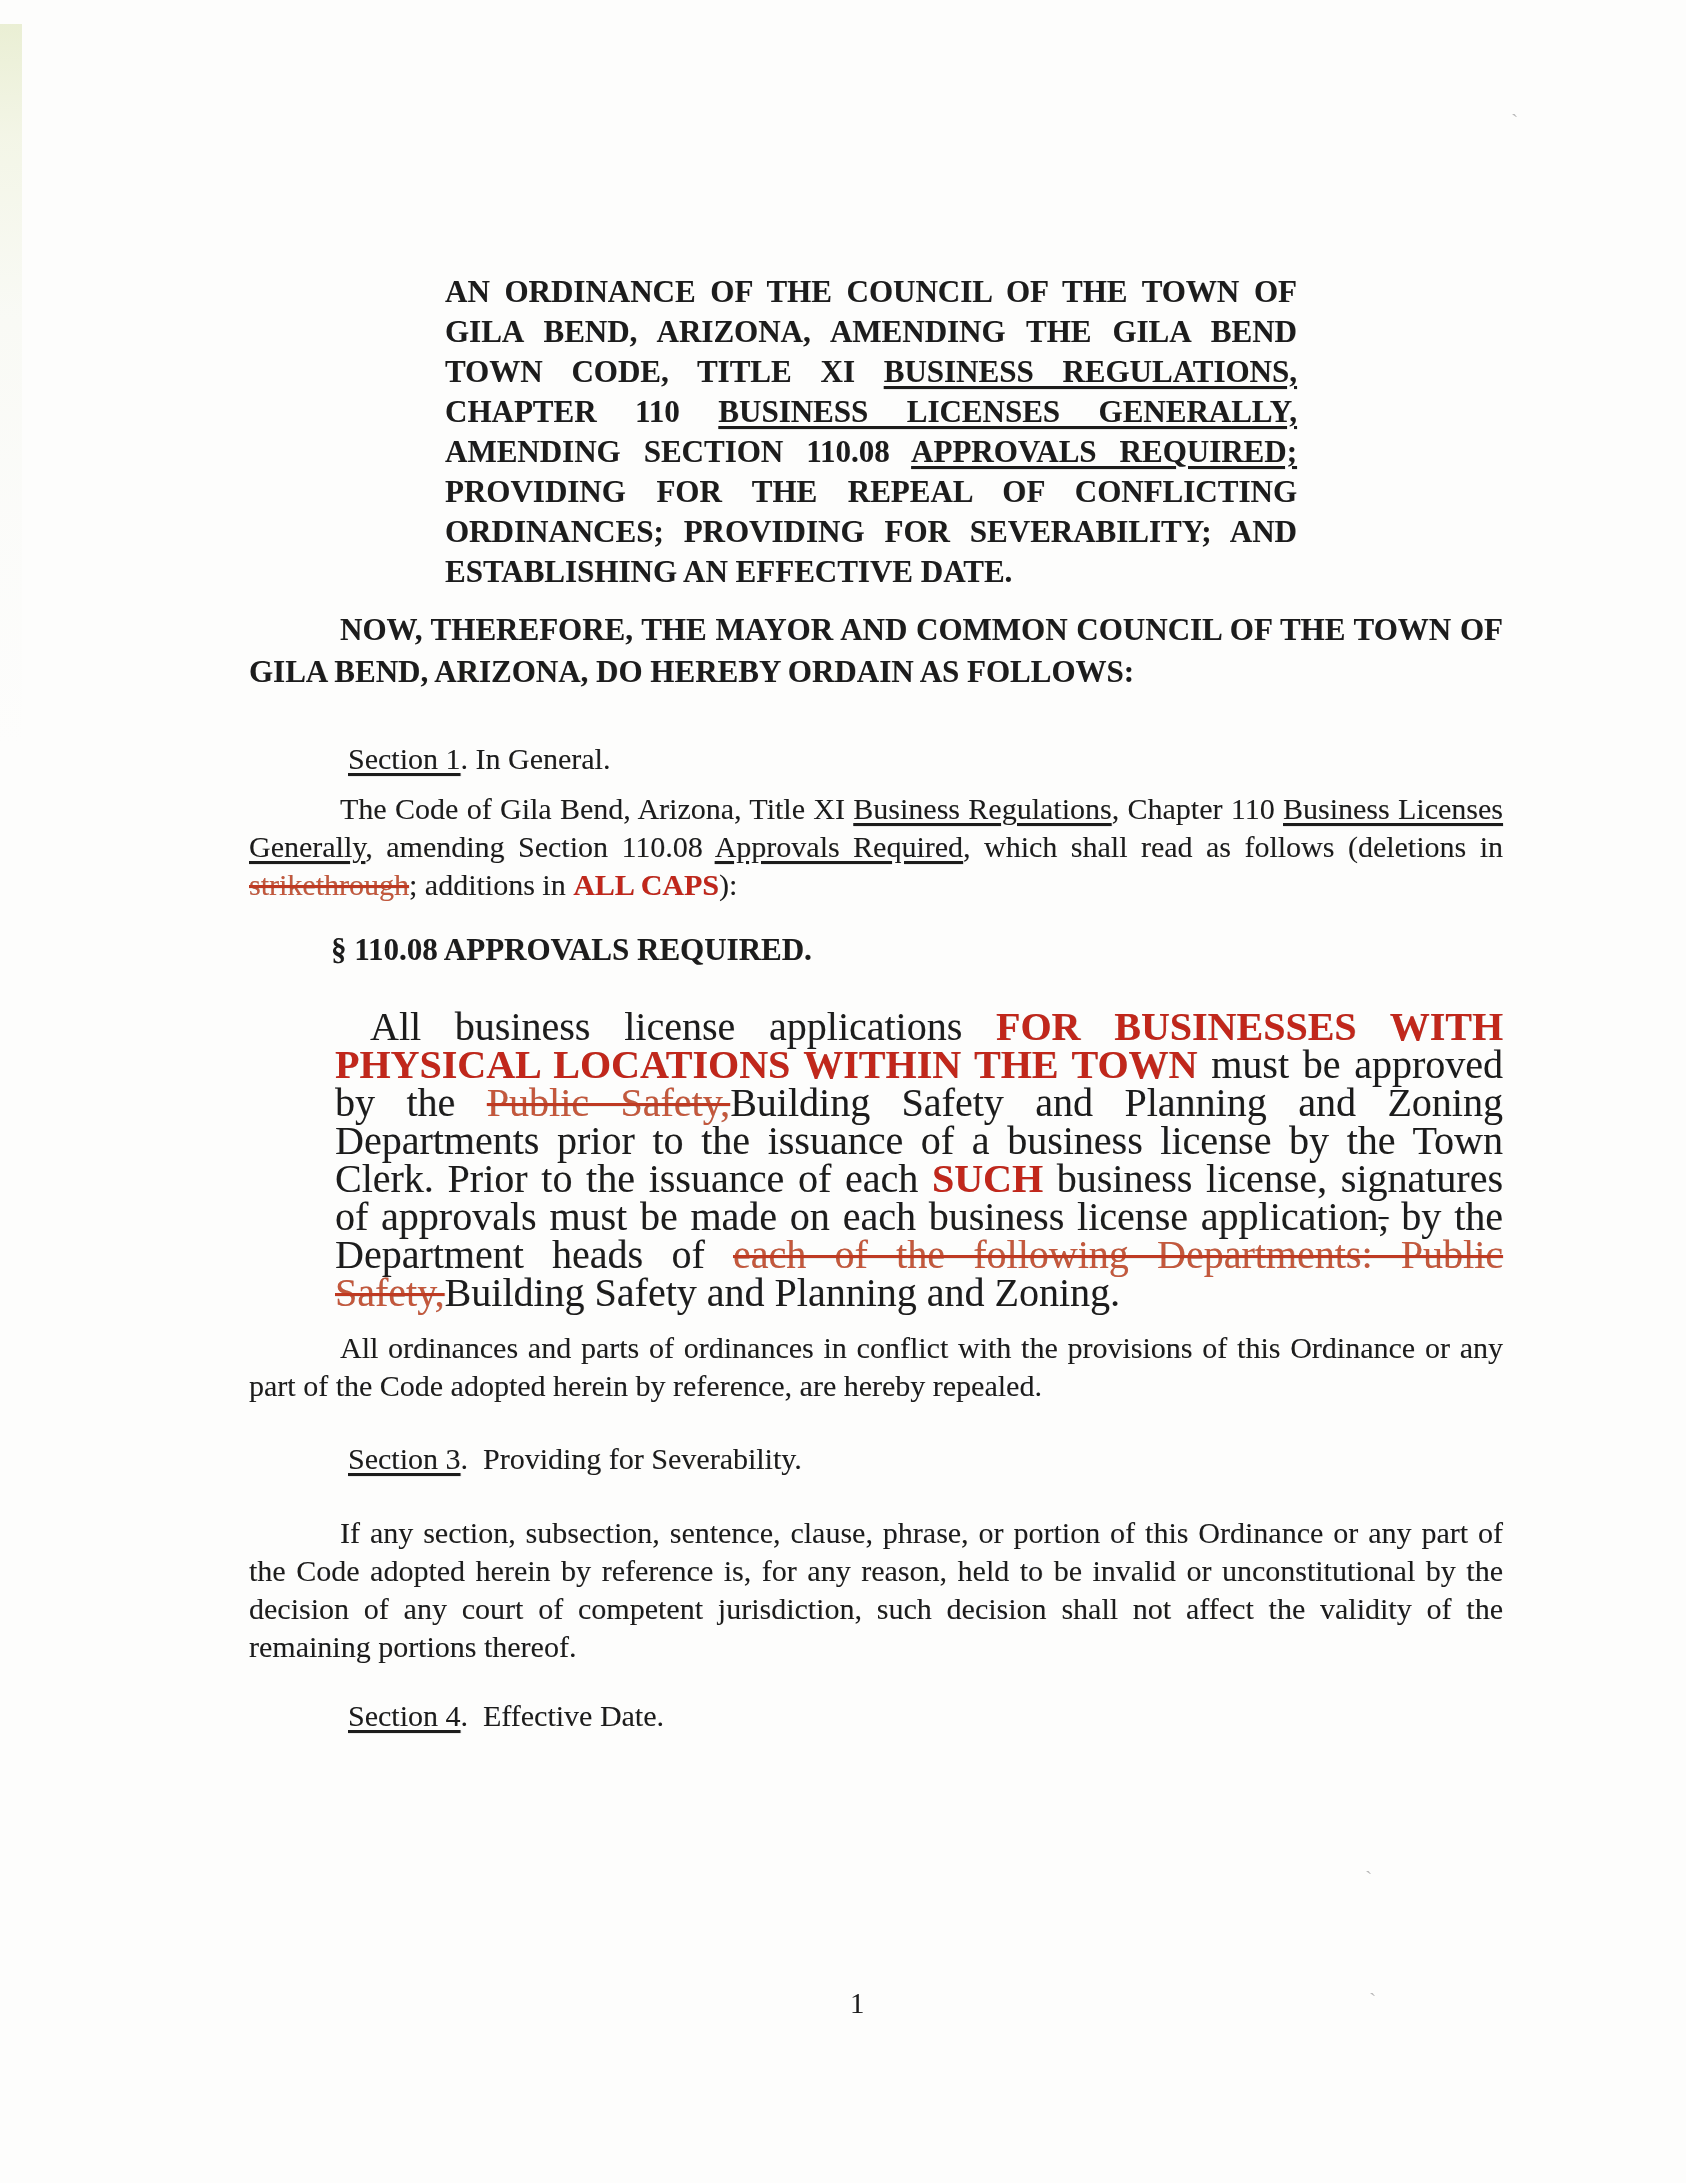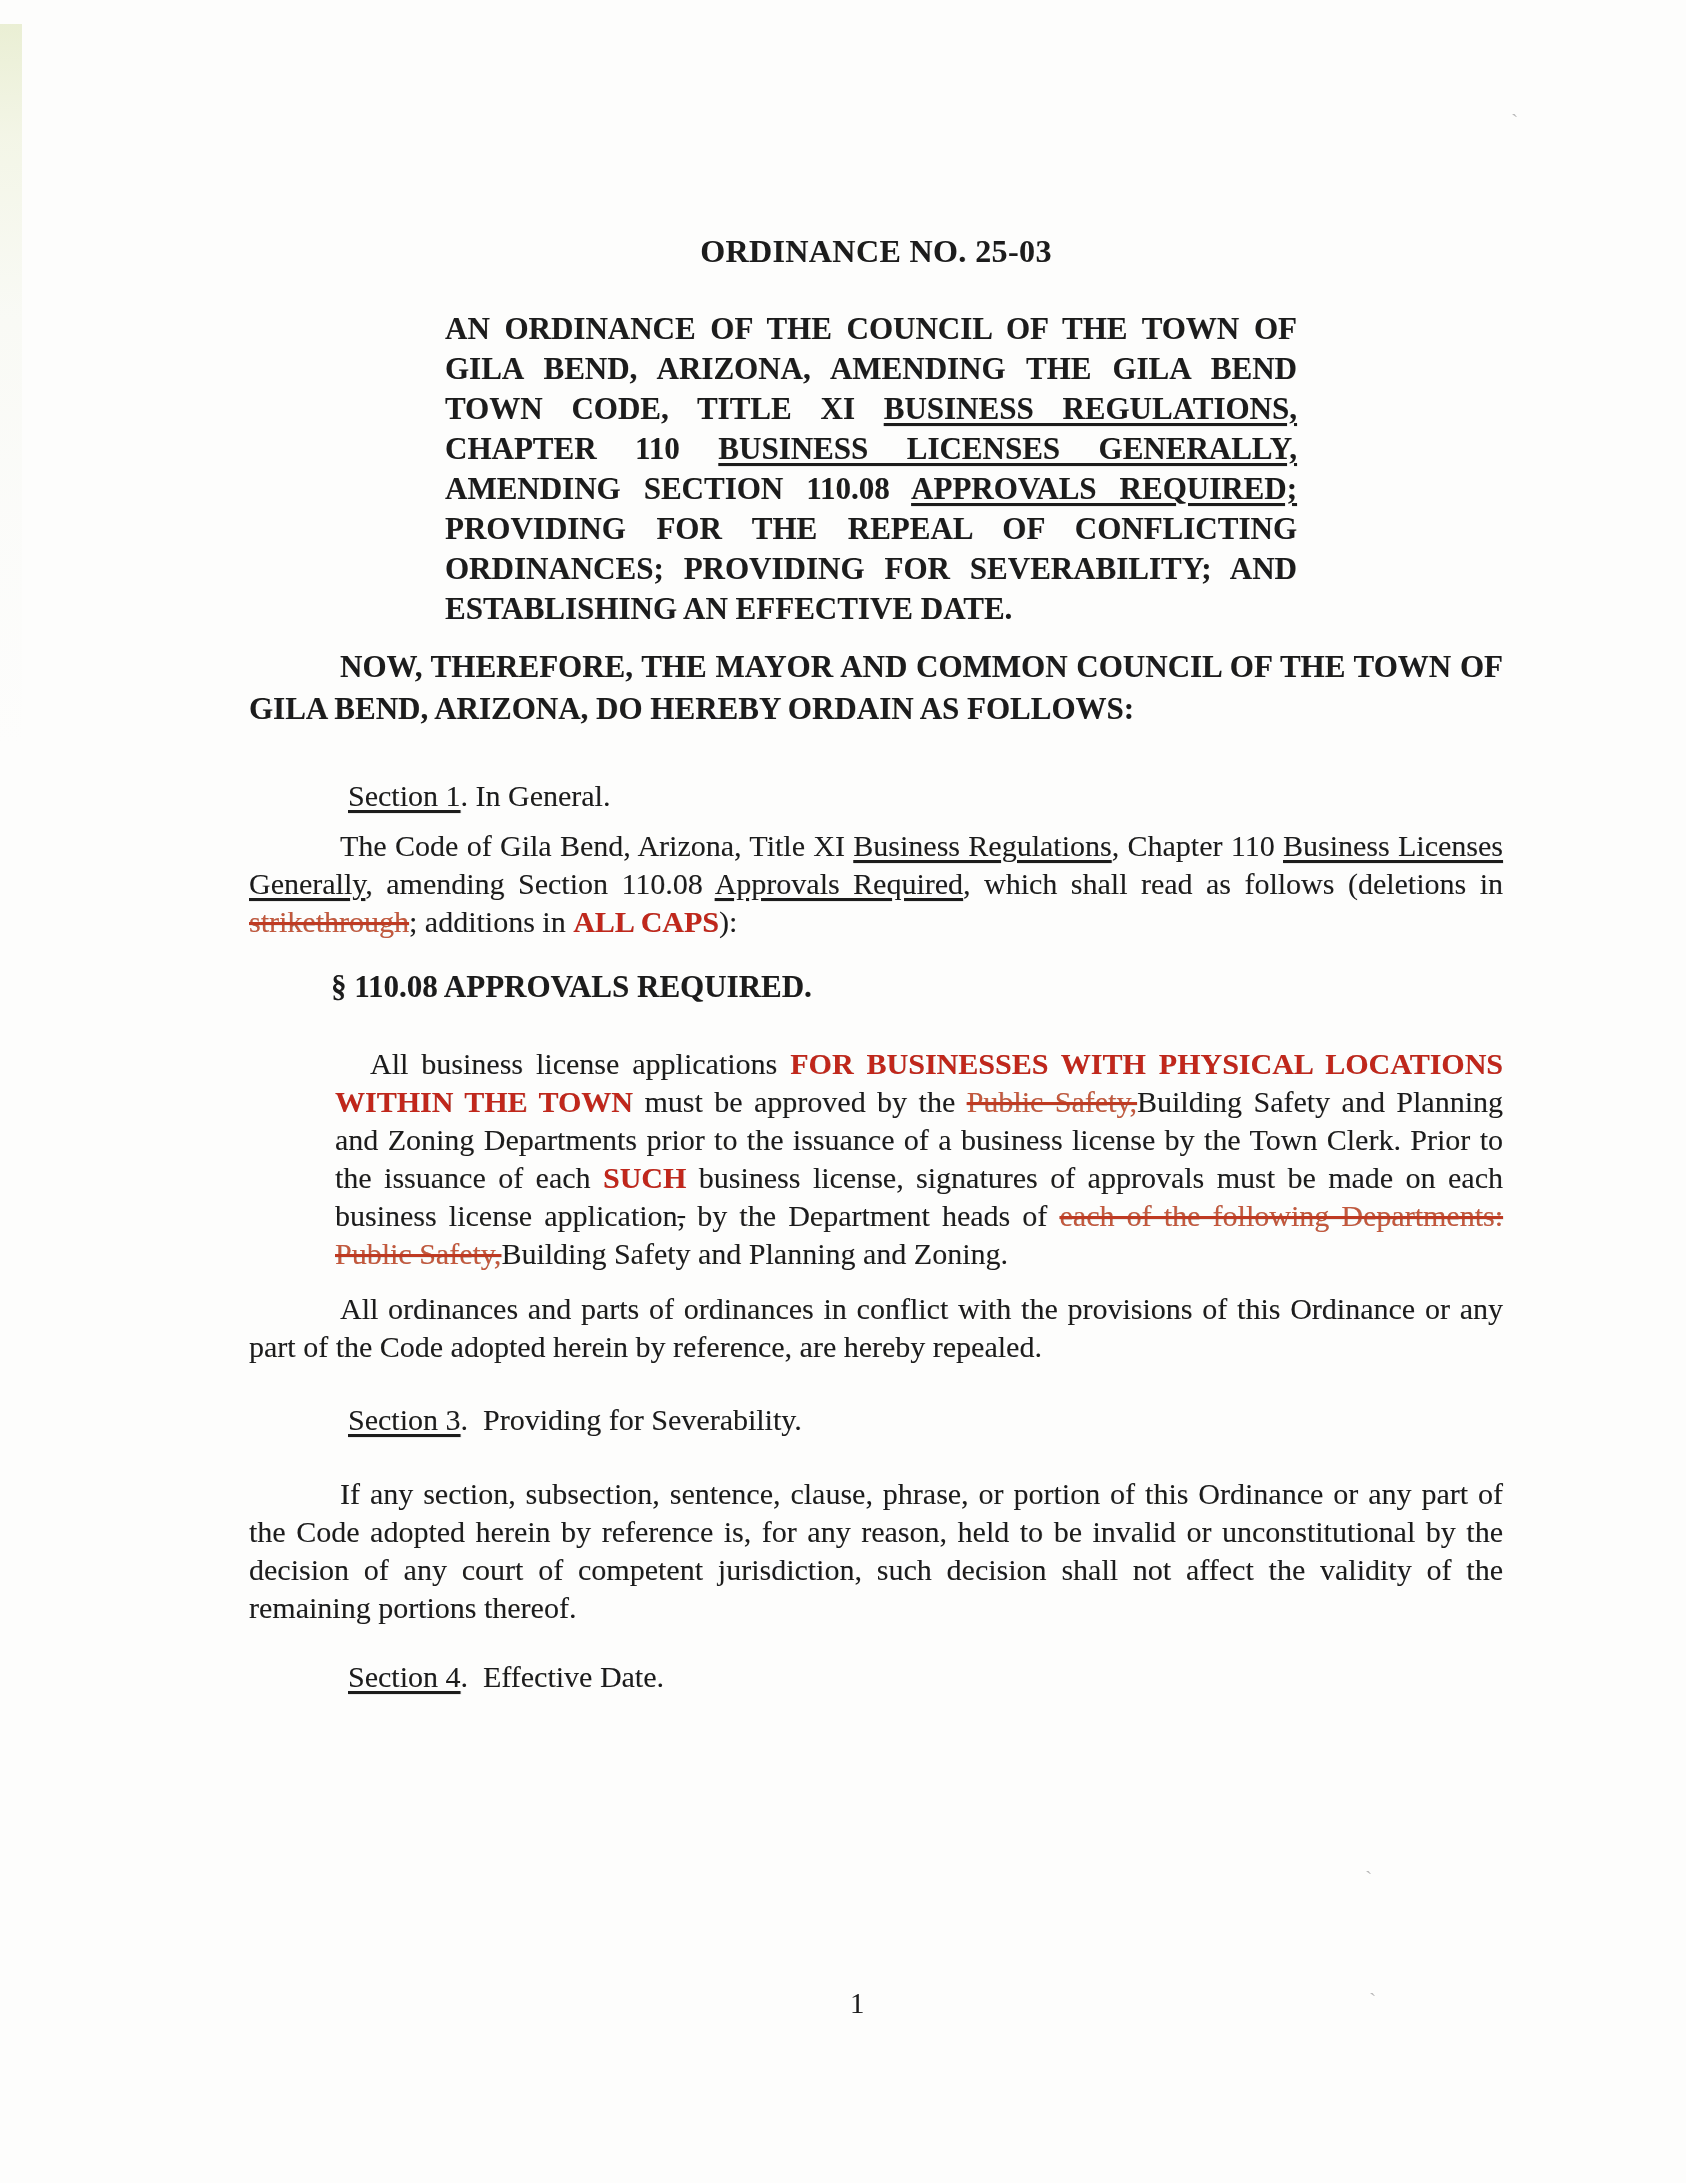--- a/index.html
+++ b/index.html
@@ -80,21 +80,21 @@
   .approvals-heading{
     margin-top:27px;
     margin-left:82px;
     font-weight:bold;
     font-size:31px;
     line-height:37px;
   }
   .approvals-para{
     margin-top:40px;
     margin-left:86px;
-    font-size:30px;
+    font-size:40px;
     line-height:38px;
     text-align:justify;
     text-indent:35px;
   }
   .sec2{margin-top:31px;}
   .sec2-body{margin-top:17px;}
   .sec3{margin-top:35px;}
   .sec3-body{margin-top:37px;}
   .sec4{margin-top:31px;}
   .sec4-body{margin-top:35px;}
@@ -114,21 +114,20 @@
 <body>
 
 <div class="page">
   <div class="scan-strip"></div>
   <span class="speck speck-a">`</span>
   <span class="speck speck-b">`</span>
   <span class="speck speck-c">`</span>
 
   <div class="content">
 
-    <div class="doc-title">ORDINANCE NO. 25-03</div>
 
     <p class="preamble"><span>AN ORDINANCE OF THE COUNCIL OF THE TOWN OF GILA BEND, ARIZONA, AMENDING THE GILA BEND TOWN CODE, TITLE XI </span><span class="seg-u">BUSINESS REGULATIONS,</span><span> CHAPTER 110 </span><span class="seg-u">BUSINESS LICENSES GENERALLY,</span><span> AMENDING SECTION 110.08 </span><span class="seg-u">APPROVALS REQUIRED;</span><span> PROVIDING FOR THE REPEAL OF CONFLICTING ORDINANCES; PROVIDING FOR SEVERABILITY; AND ESTABLISHING AN EFFECTIVE DATE.</span></p>
 
     <p class="ordain">NOW, THEREFORE, THE MAYOR AND COMMON COUNCIL OF THE TOWN OF GILA BEND, ARIZONA, DO HEREBY ORDAIN AS FOLLOWS:</p>
 
     <p class="section-heading sec1"><span class="seg-u">Section 1</span><span>. In General.</span></p>
 
     <p class="body-para code-para"><span>The Code of Gila Bend, Arizona, Title XI </span><span class="seg-u">Business Regulations</span><span>, Chapter 110 </span><span class="seg-u">Business Licenses Generally</span><span>, amending Section 110.08 </span><span class="seg-u">Approvals Required</span><span>, which shall read as follows (deletions in </span><span class="seg-rs">strikethrough</span><span>; additions in </span><span class="seg-rb">ALL CAPS</span><span>):</span></p>
 
     <p class="approvals-heading">§ 110.08 APPROVALS REQUIRED.</p>

